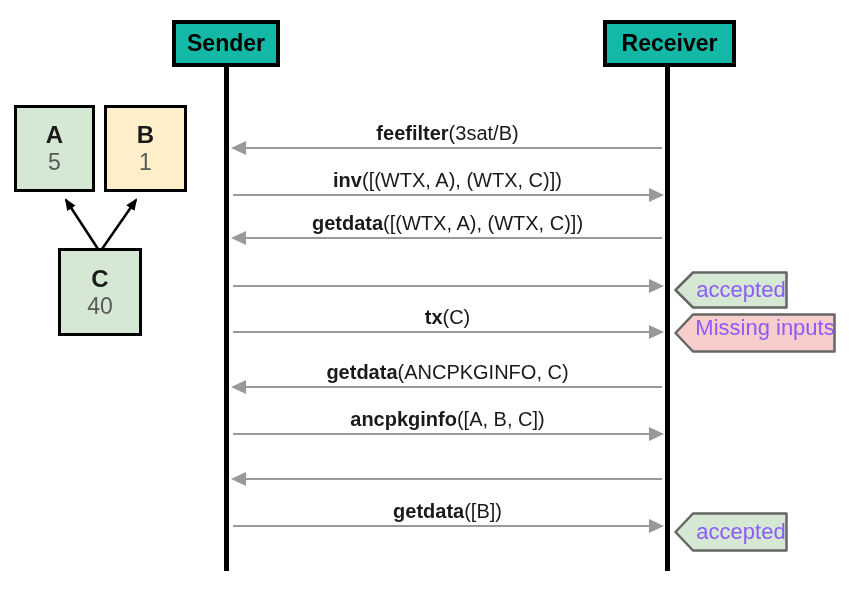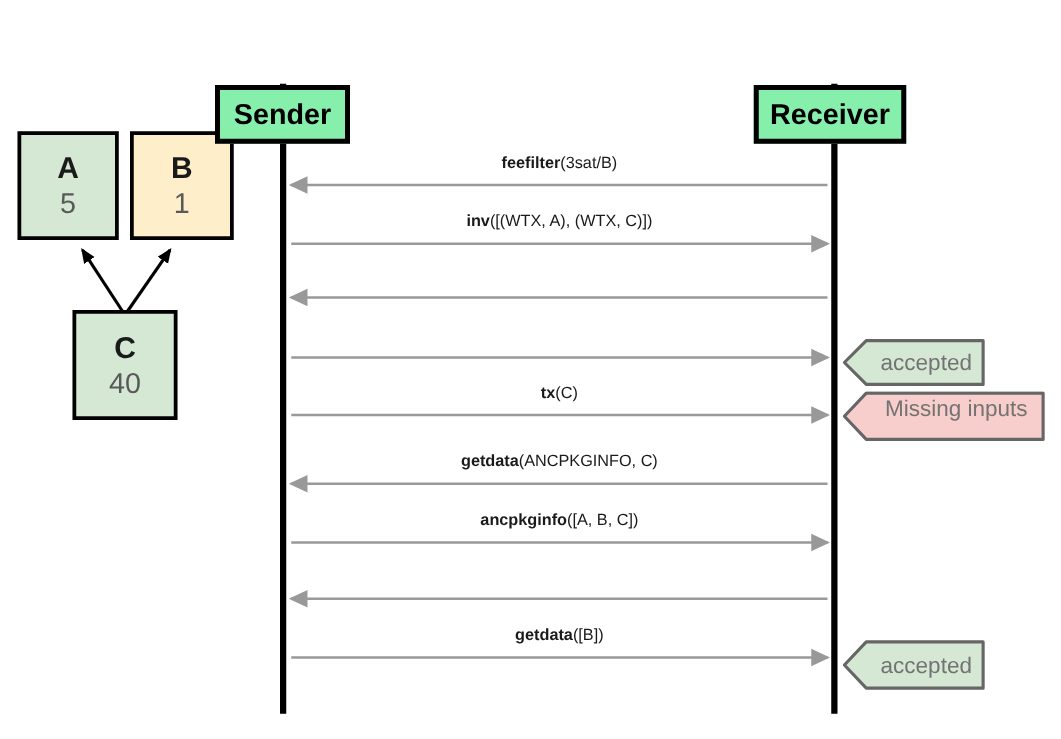--- a/index.html
+++ b/index.html
@@ -6,62 +6,61 @@
   .canvas{
     position:relative;
     width:849px;height:591px;
     background:#ffffff;
     font-family:"Liberation Sans","DejaVu Sans",sans-serif;
     overflow:hidden;
   }
   
   .actor{
     position:absolute;top:20px;height:47px;
-    background:#86efac;border:4px solid #000000;
+    background:#14b8a6;border:4px solid #000000;
     box-sizing:border-box;
     display:flex;align-items:center;justify-content:center;
     font-size:23px;font-weight:700;color:#000000;
     z-index:3;
-    margin-top:48px;
   }
   
   .lifeline{
     position:absolute;top:67px;height:504px;width:5px;
     background:#000000;z-index:2;
   }
   
   .msg{
     position:absolute;left:231px;width:433px;height:40px;
     top:calc(var(--y) - 26px);
     z-index:1;
   }
   .msg-label{
     position:absolute;left:0;right:0;top:0;height:22px;
-    text-align:center;font-size:13px;color:#1a1a1a;
+    text-align:center;font-size:20px;color:#1a1a1a;
     white-space:nowrap;
   }
   .msg-name{font-weight:700;}
   .arrow-line{
     position:absolute;left:2px;right:2px;top:25px;height:2px;
     background:#999999;
   }
   .arrow-head{
     position:absolute;top:19px;width:0;height:0;
     border-top:7px solid transparent;
     border-bottom:7px solid transparent;
   }
   .dir-right .arrow-head{right:0;border-left:15px solid #999999;}
   .dir-left  .arrow-head{left:0;border-right:15px solid #999999;}
   
   .flag{position:absolute;z-index:4;}
   .flag svg{display:block;}
   .flag-text{
     position:absolute;left:22px;right:2px;top:0;bottom:0;
     display:flex;align-items:center;justify-content:center;
-    font-size:18px;color:#737373;white-space:nowrap;
+    font-size:22px;color:#8b5cf6;white-space:nowrap;
   }
   
   .node{
     position:absolute;box-sizing:border-box;
     border:3px solid #000000;
     display:flex;flex-direction:column;align-items:center;justify-content:center;
     z-index:2;
   }
   .node-green{background:#d5e8d4;}
   .node-yellow{background:#ffeeca;}
@@ -93,40 +92,41 @@
     <div class="node-fee">1</div>
   </div>
   <div class="node node-green" style="left:58px;top:248px;width:84px;height:88px">
     <div class="node-id">C</div>
     <div class="node-fee">40</div>
   </div>
 
   <div class="actor" style="left:172px;width:108px">
     <span>Sender</span>
   </div>
-  <div class="actor" style="left:603px;width:122px">
+  <div class="actor" style="left:603px;width:133px">
     <span>Receiver</span>
   </div>
 
   <div class="lifeline" style="left:224px"></div>
   <div class="lifeline" style="left:665px"></div>
 
   <div class="msg dir-left" style="--y:148px">
     <div class="msg-label"><span class="msg-name">feefilter</span><span>(3sat/B)</span></div>
     <div class="arrow-line"></div>
     <div class="arrow-head"></div>
   </div>
 
   <div class="msg dir-right" style="--y:195px">
     <div class="msg-label"><span class="msg-name">inv</span><span>([(WTX, A), (WTX, C)])</span></div>
     <div class="arrow-line"></div>
     <div class="arrow-head"></div>
   </div>
 
   <div class="msg dir-left" style="--y:238px">
+    <div class="msg-label"><span class="msg-name">getdata</span><span>([(WTX, A), (WTX, C)])</span></div>
     <div class="arrow-line"></div>
     <div class="arrow-head"></div>
   </div>
 
   <div class="msg dir-right" style="--y:286px">
     <div class="arrow-line"></div>
     <div class="arrow-head"></div>
   </div>
 
   <div class="msg dir-right" style="--y:332px">

